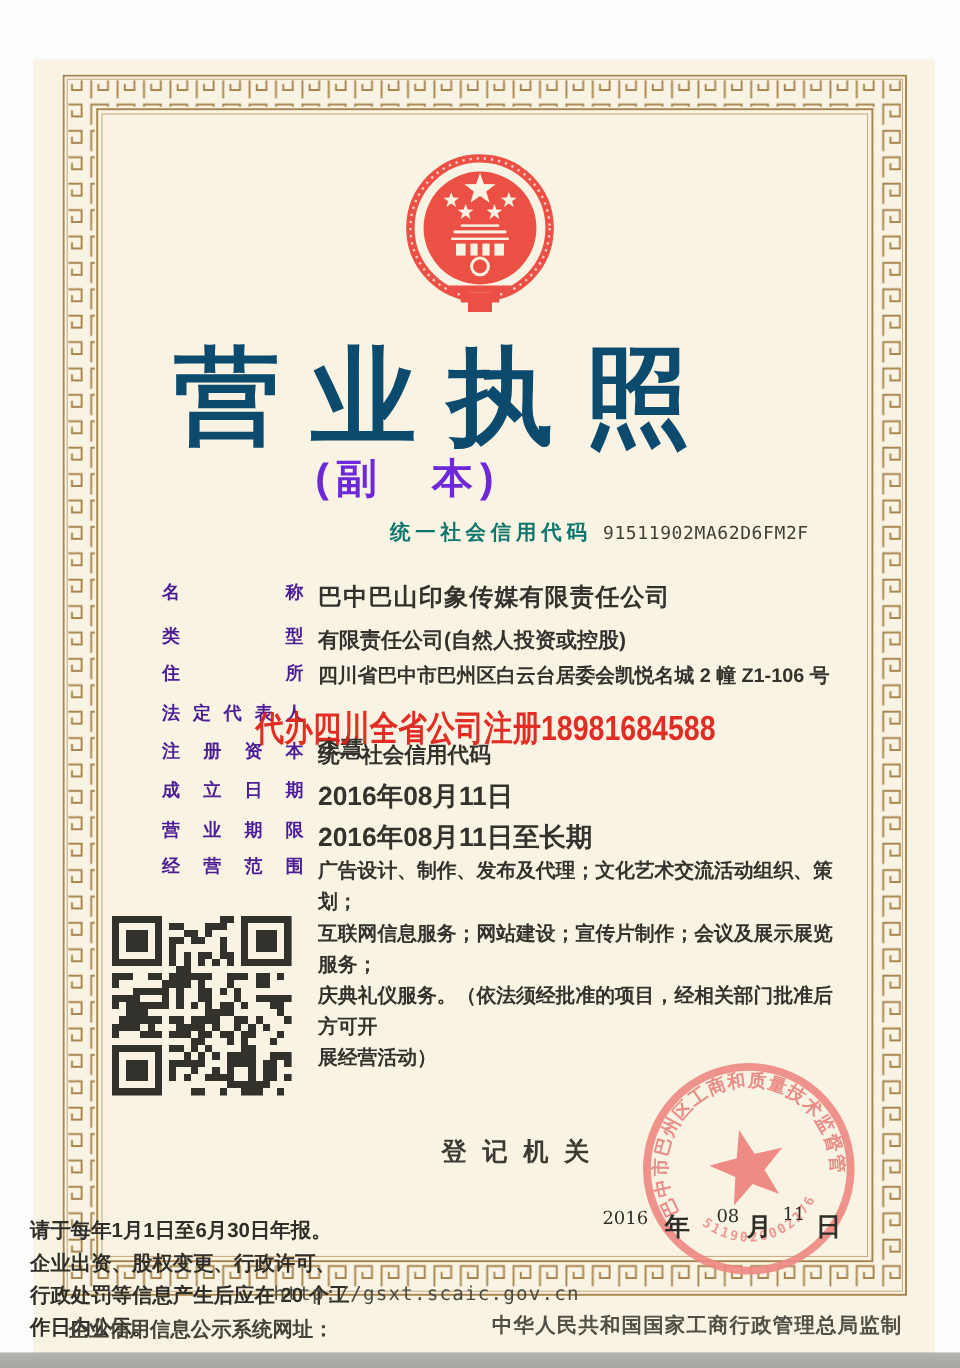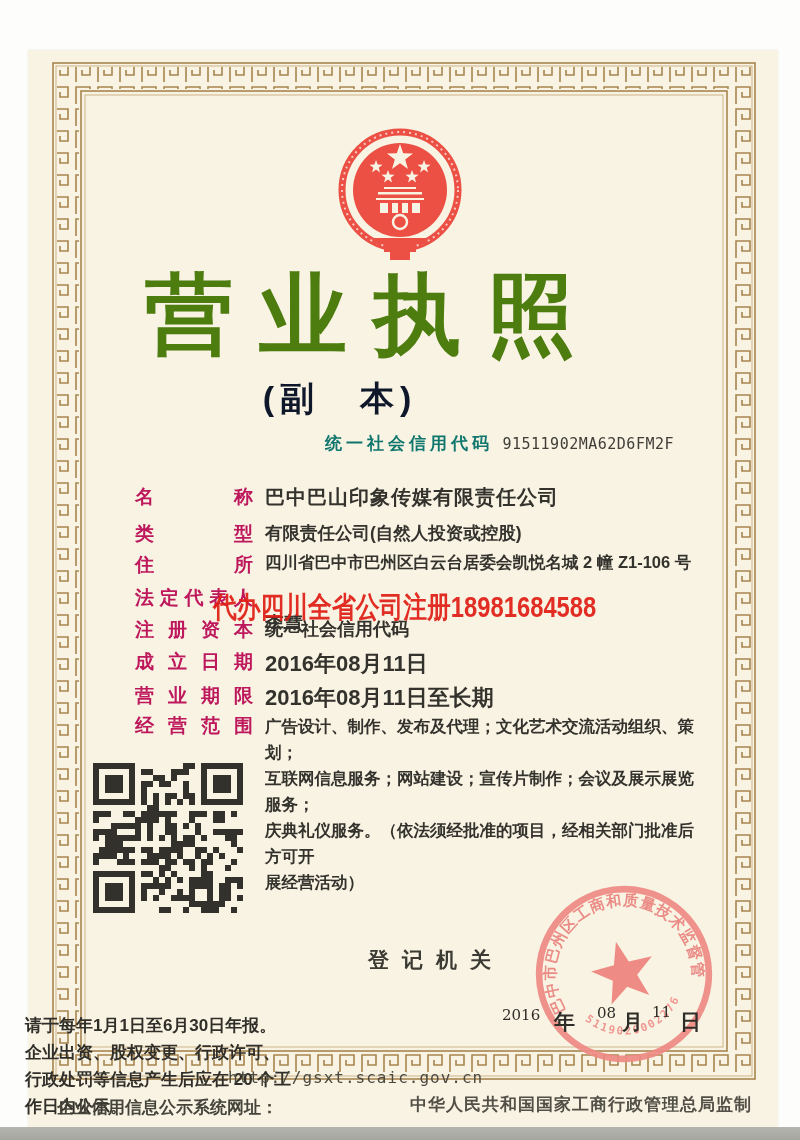--- a/index.html
+++ b/index.html
@@ -4,31 +4,31 @@
 <style>
   html,body{margin:0;padding:0;background:#ffffff;}
   .stage{position:relative;width:800px;height:1140px;overflow:hidden;
          font-family:"Liberation Sans",sans-serif;background:#fdfdfc;}
   .paper{position:absolute;left:28px;top:50px;width:750px;height:1077px;
          background:#f8f3e3;box-shadow:0 0 2px rgba(0,0,0,.08);}
   .frame{position:absolute;left:52px;top:62px;width:704px;height:1018px;}
   .scan-strip{position:absolute;left:0;top:1127px;width:800px;height:13px;
               background:linear-gradient(#b5b5b0,#a6a6a1);}
   .emblem{position:absolute;left:330px;top:126px;width:140px;height:148px;}
-  .doc-title{position:absolute;left:0;top:256px;width:720px;text-align:center;
-             font-size:88px;font-weight:700;color:#4d7c0f;letter-spacing:26px;text-indent:26px;
+  .doc-title{position:absolute;left:0;top:272px;width:720px;text-align:center;
+             font-size:88px;font-weight:700;color:#0c4a6e;letter-spacing:26px;text-indent:26px;
              font-family:"Liberation Sans",sans-serif;}
   .doc-sub{position:absolute;left:0;top:376px;width:680px;text-align:center;
-           font-size:34px;font-weight:700;color:#0f172a;letter-spacing:6px;}
+           font-size:34px;font-weight:700;color:#6d28d9;letter-spacing:6px;}
   .code-line{position:absolute;left:325px;top:432px;white-space:nowrap;}
   .code-label{font-size:17px;font-weight:700;color:#0f766e;letter-spacing:4px;}
   .code-value{font-size:15px;font-weight:500;color:#3f3e37;
               font-family:"DejaVu Sans Mono",monospace;margin-left:5px;letter-spacing:.5px;}
   .row{position:absolute;left:135px;width:575px;}
-  .row .lbl{display:inline-block;width:118px;font-size:19px;font-weight:700;color:#be185d;
+  .row .lbl{display:inline-block;width:118px;font-size:15px;font-weight:700;color:#4c1d95;
             text-align:justify;text-align-last:justify;vertical-align:top;}
   .row .val{position:absolute;left:130px;top:0;color:#33322c;white-space:nowrap;}
   .v-name{font-size:20px;font-weight:700;letter-spacing:1px;}
   .v-type{font-size:17.5px;font-weight:700;}
   .v-addr{font-size:16.5px;font-weight:700;}
   .v-legal{font-size:19px;font-weight:700;margin-top:26px;}
   .v-cap{font-size:18px;font-weight:700;}
   .v-date{font-size:22px;font-weight:700;}
   .v-scope{font-size:16.5px;font-weight:600;line-height:26px;white-space:pre-line;}
   .watermark{position:absolute;left:213px;top:588px;font-size:29px;font-weight:700;

